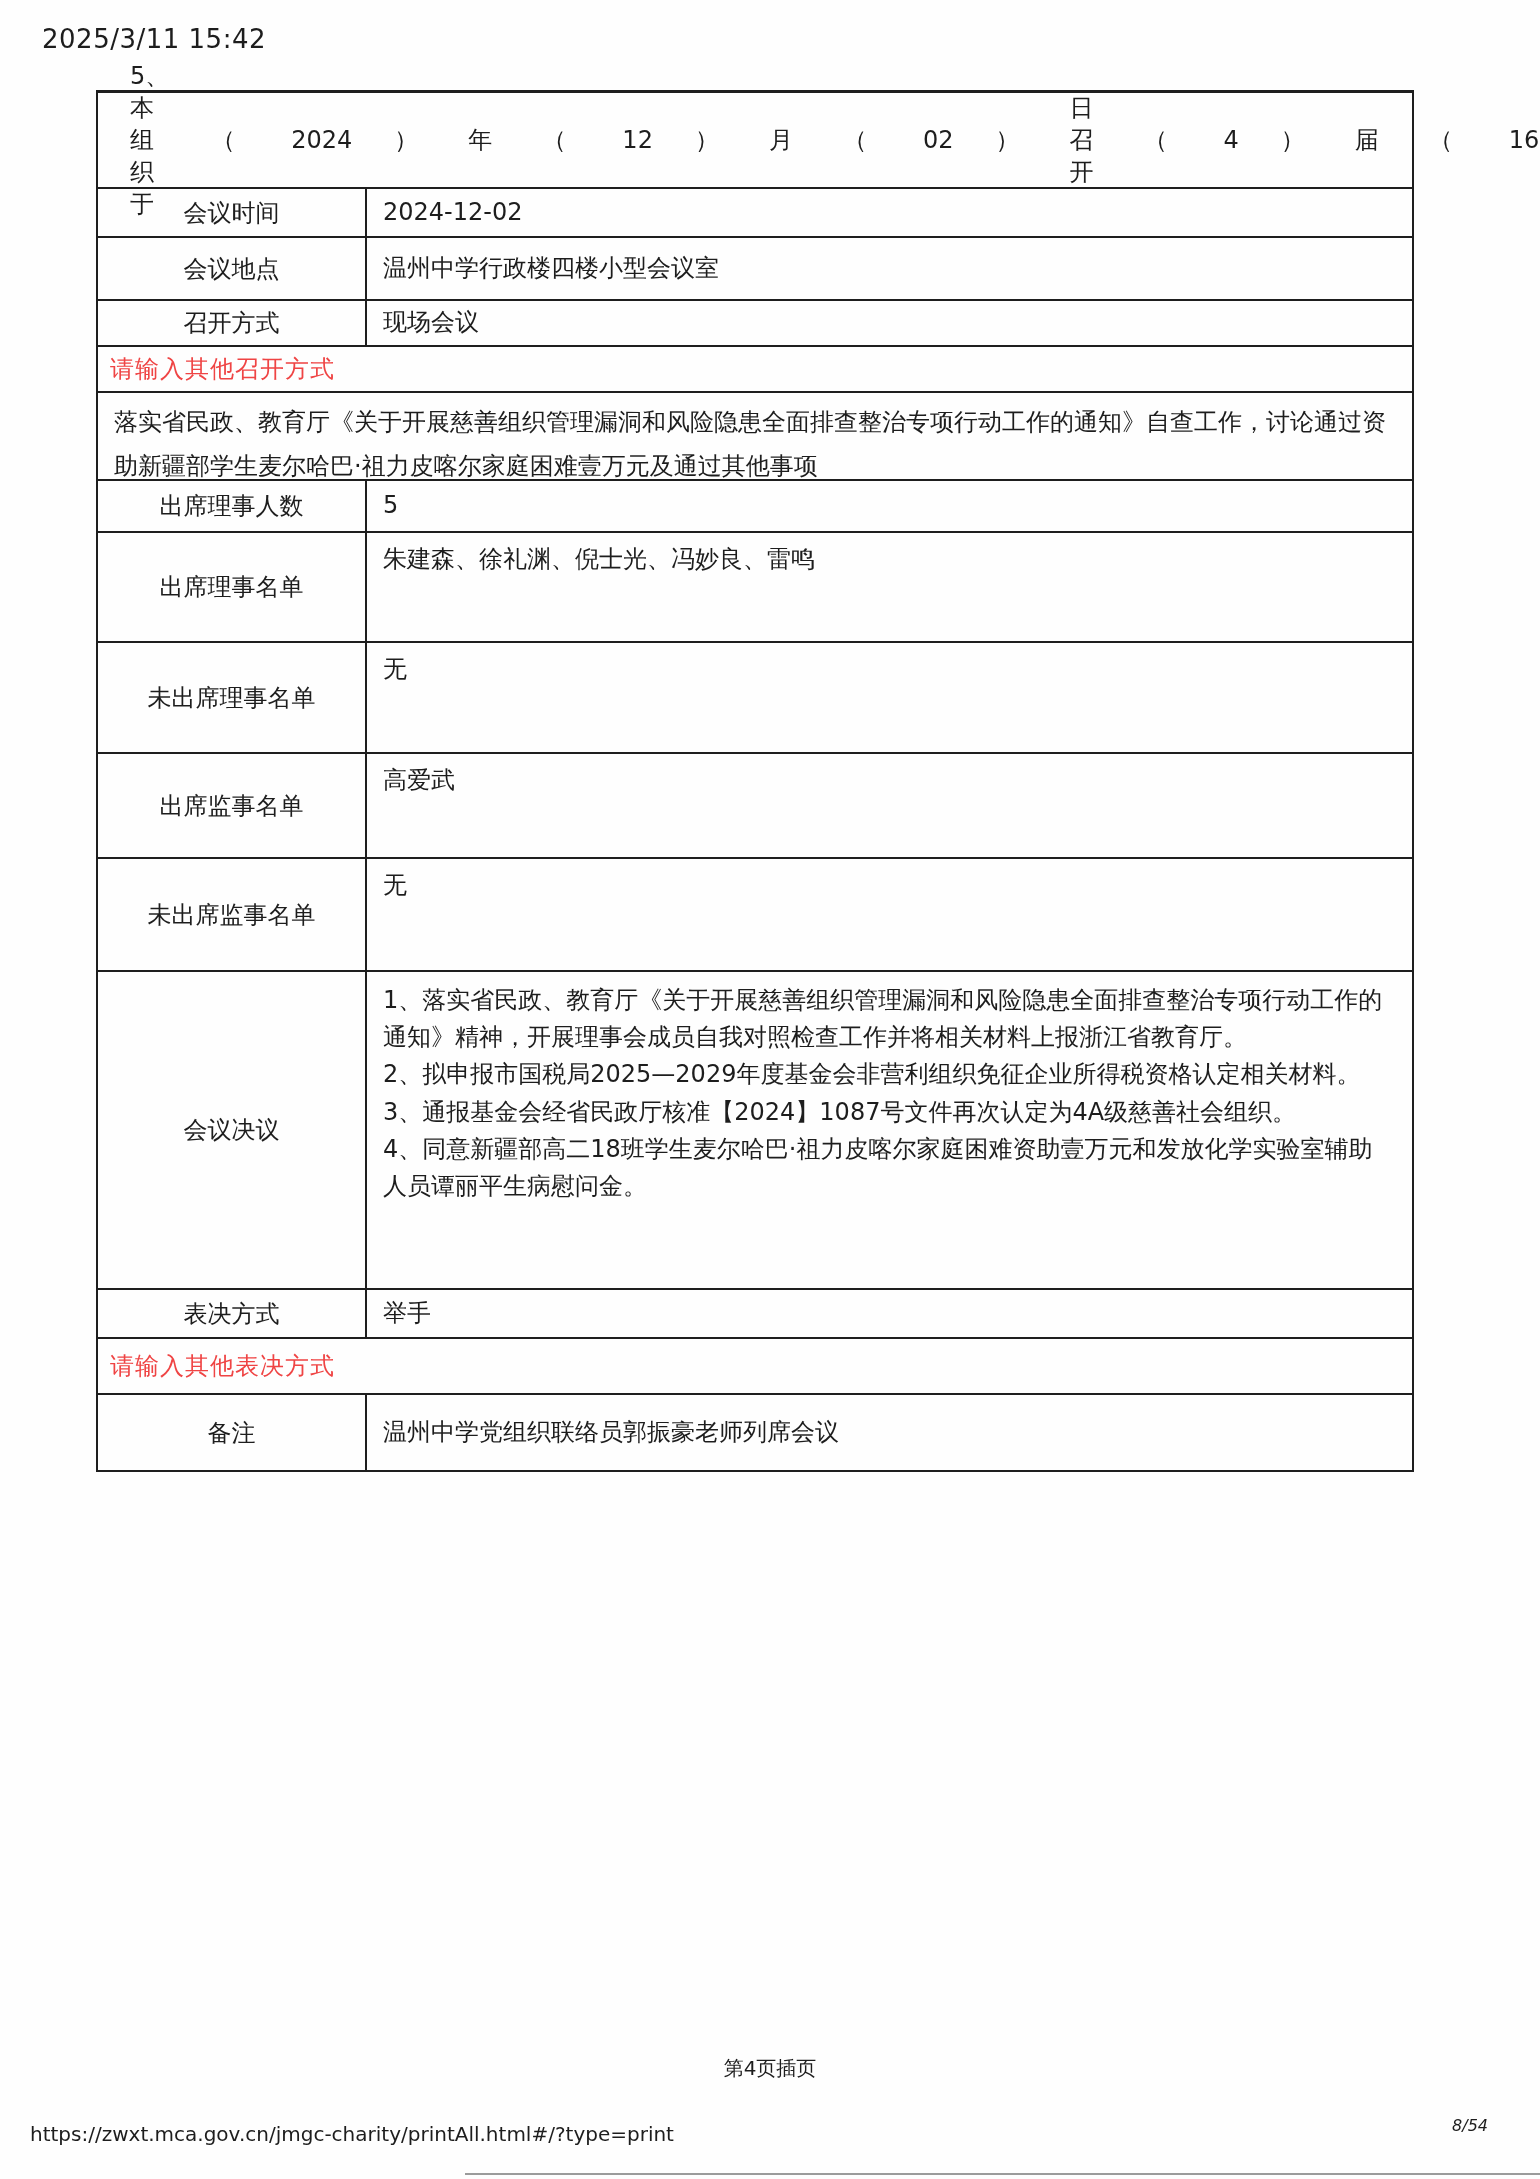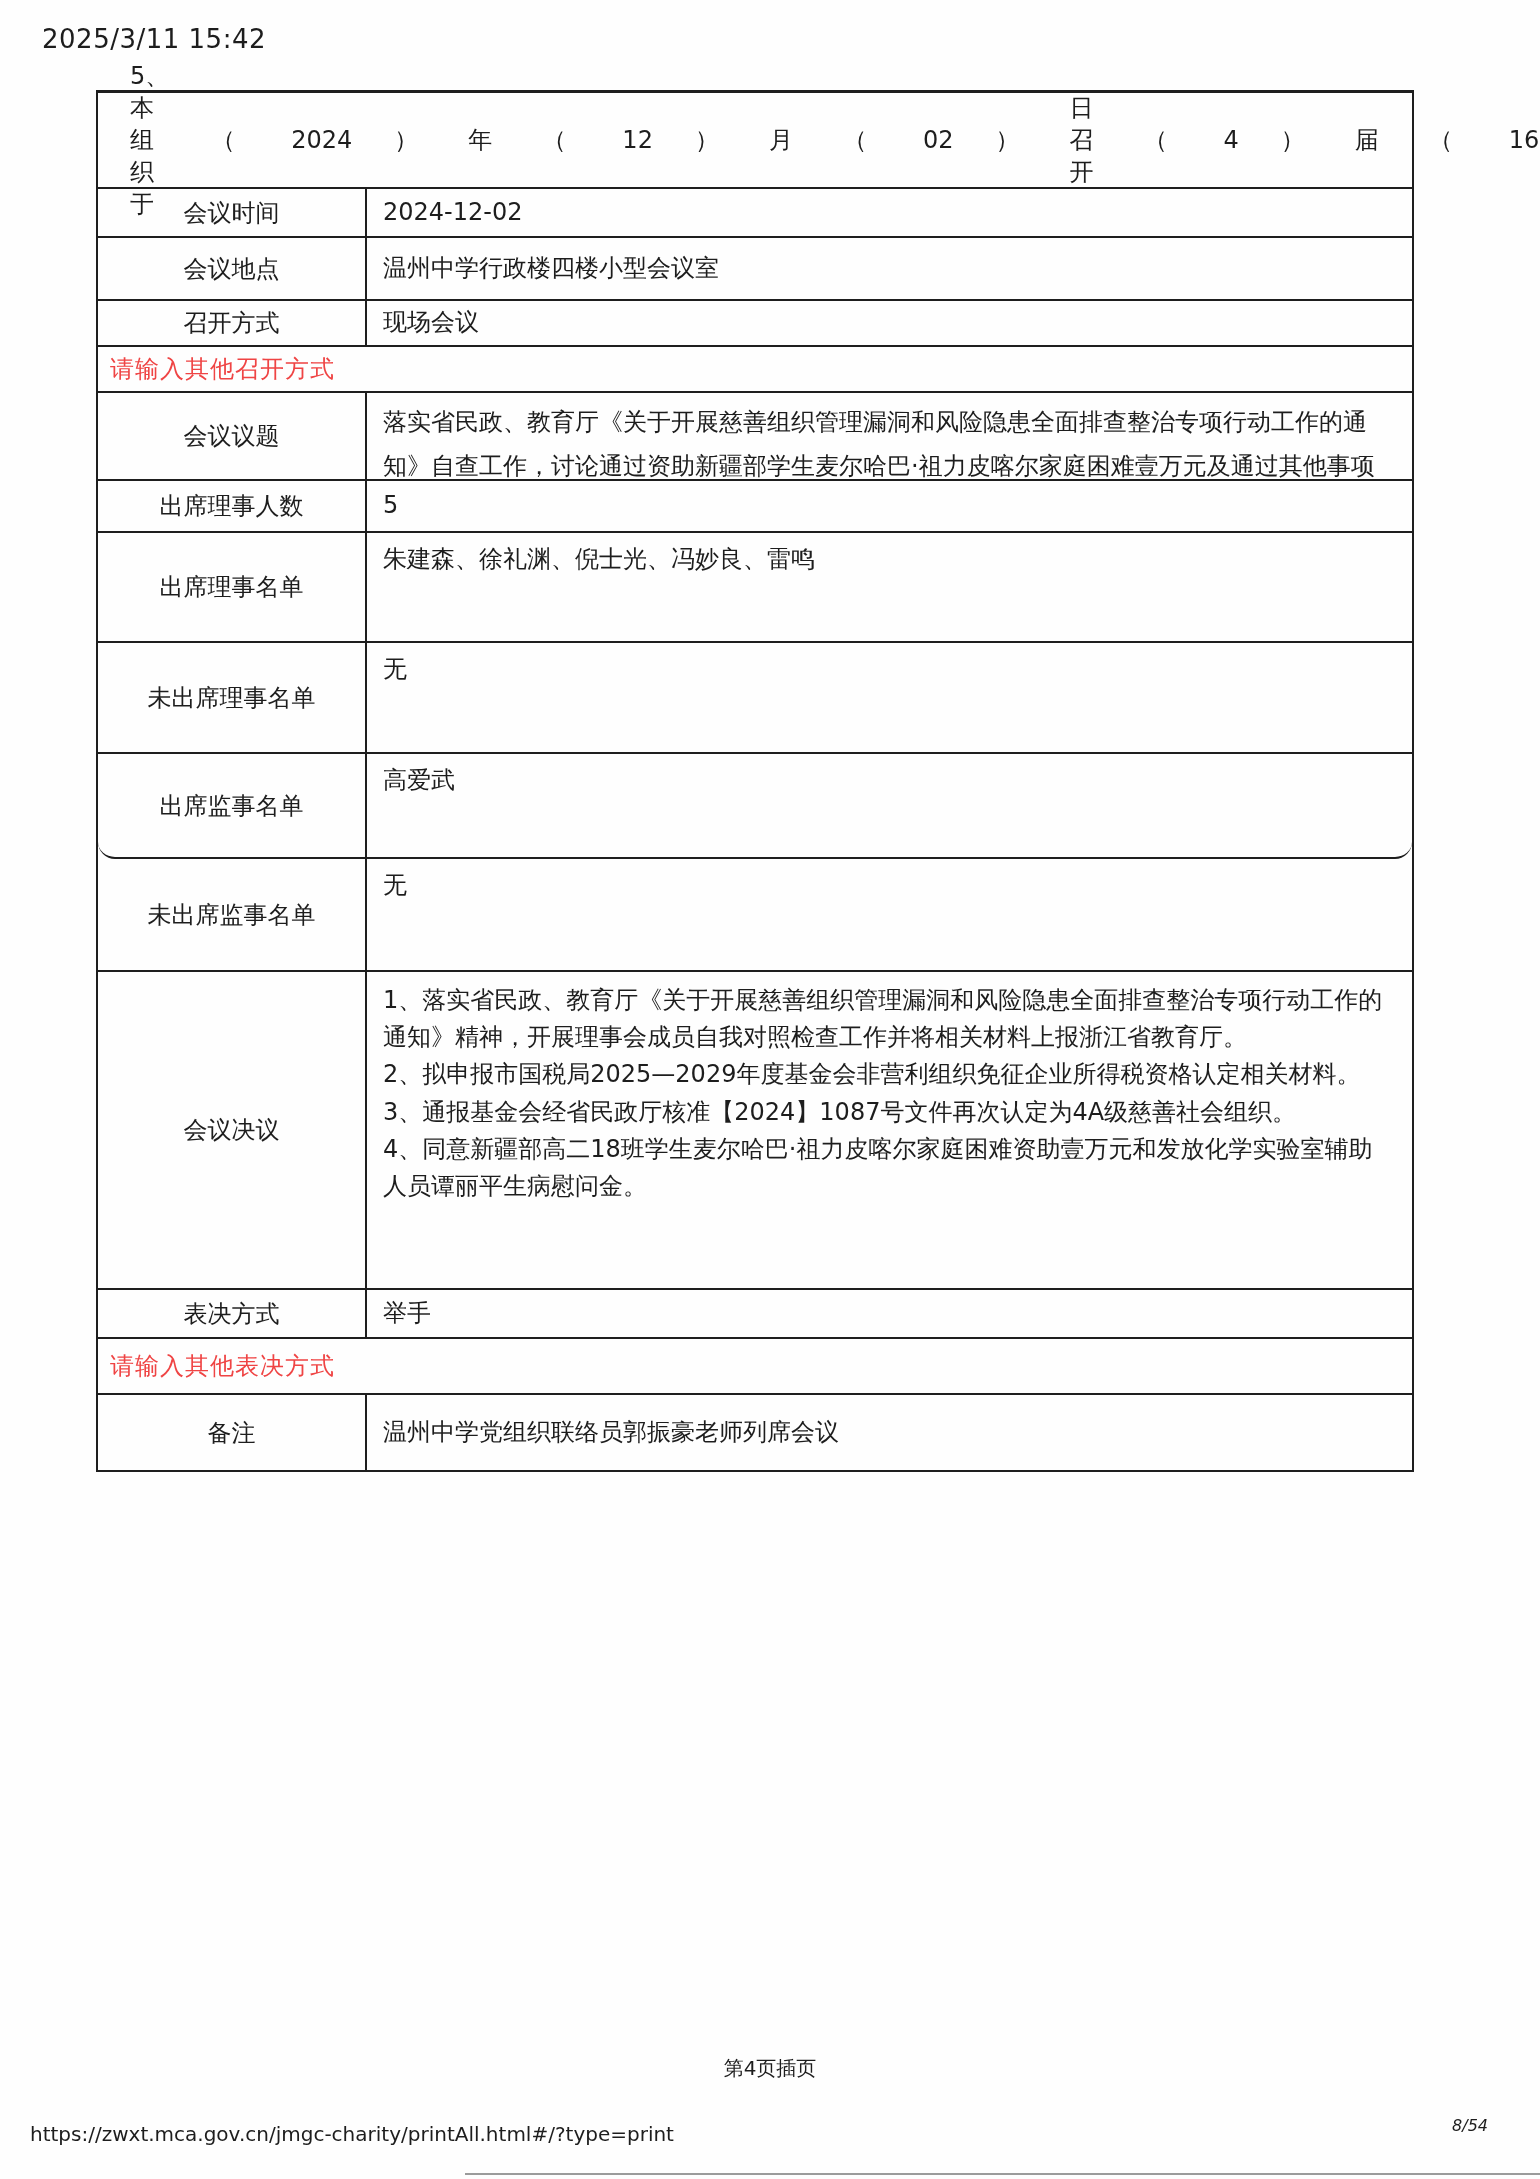--- a/index.html
+++ b/index.html
@@ -38,21 +38,21 @@
 
   .h-statement { height:96px;gap:40px; }
   .h-time   { height:49px; }
   .h-place  { height:63px; }
   .h-mode   { height:46px; }
   .h-ph1    { height:46px; }
   .h-topic  { height:88px; }
   .h-count  { height:52px; }
   .h-names  { height:110px; }
   .h-absent { height:111px; }
-  .h-super  { height:105px;border-radius:17px; }
+  .h-super  { height:105px; }
   .h-nosup  { height:113px; }
   .h-resol  { height:318px; }
   .h-vote   { height:49px; }
   .h-ph2    { height:56px; }
   .h-note   { height:75px; }
 
   .topic .val { line-height:1.82; align-items:flex-start; padding-top:8px; }
   .resol .val { line-height:1.55; align-items:flex-start; padding-top:10px; }
 
   .placeholder-row { display:flex; align-items:center; border-bottom:2px solid #1e1e1e; }
@@ -117,21 +117,20 @@
     <div class="row h-mode">
       <div class="lbl">召开方式</div>
       <div class="val">现场会议</div>
     </div>
 
     <div class="placeholder-row h-ph1">
       <div class="ph">请输入其他召开方式</div>
     </div>
 
     <div class="row h-topic topic">
-      <div class="lbl">会议议题</div>
       <div class="val">落实省民政、教育厅《关于开展慈善组织管理漏洞和风险隐患全面排查整治专项行动工作的通知》自查工作，讨论通过资助新疆部学生麦尔哈巴·祖力皮喀尔家庭困难壹万元及通过其他事项</div>
     </div>
 
     <div class="row h-count">
       <div class="lbl">出席理事人数</div>
       <div class="val">5</div>
     </div>
 
     <div class="row h-names v-top">
       <div class="lbl">出席理事名单</div>

